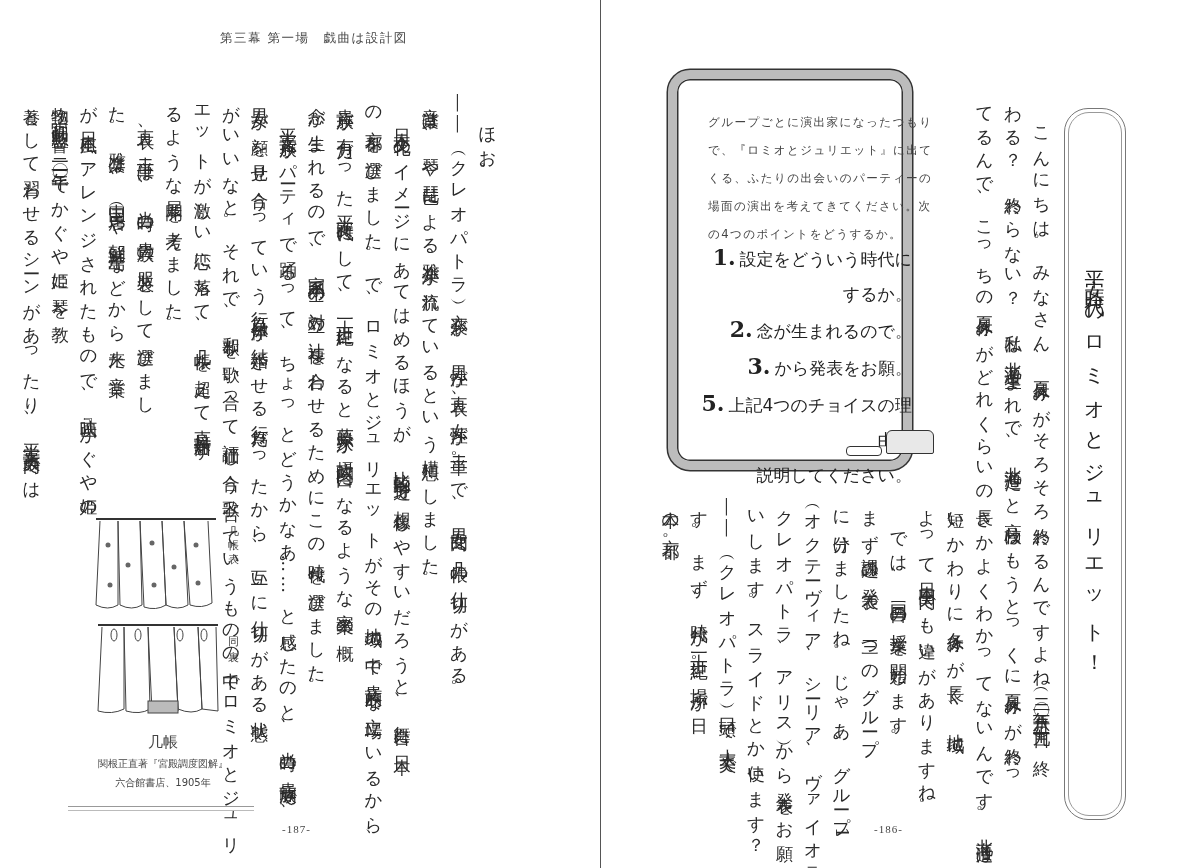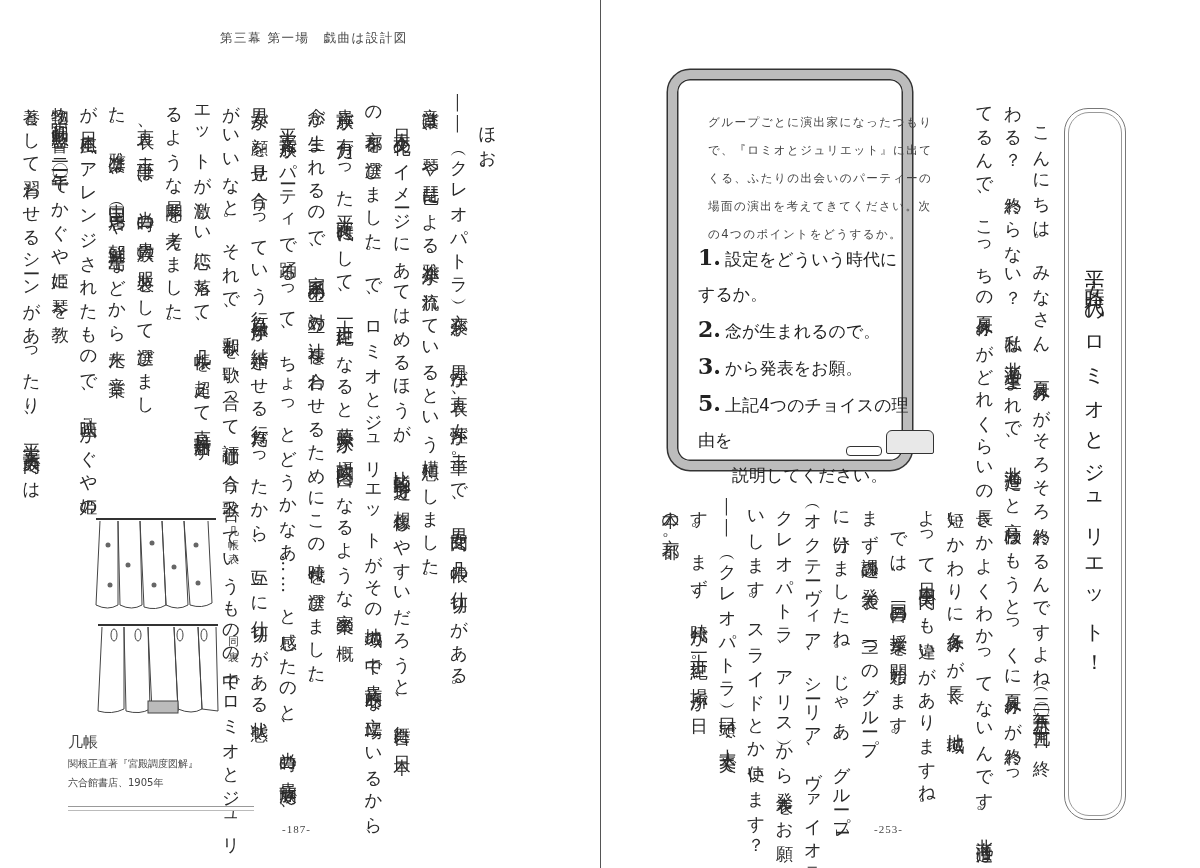--- a/index.html
+++ b/index.html
@@ -17,29 +17,29 @@
   .title-box::before { content:""; position:absolute; left:3px; top:3px; right:3px; bottom:3px;
                border:1px solid #999; border-radius:21px; }
   .title-text { position:absolute; left:1082px; top:255px; writing-mode:vertical-rl; font-size:20px;
                 letter-spacing:9px; color:#222; font-family:"DejaVu Sans", sans-serif; }
   .board { position:absolute; left:668px; top:70px; width:244px; height:400px; }
   .board-frame { position:absolute; inset:0; border:9px solid #bcbcbc; border-radius:22px;
                  box-shadow: inset 0 0 0 1.5px #333, 0 0 0 1.5px #333; background:#fff; }
   .board-intro { position:absolute; left:40px; top:38px; width:230px; font-size:11.6px; line-height:28px;
                  letter-spacing:1.4px; color:#444; font-family:"DejaVu Sans", sans-serif; }
   .board-list { position:absolute; left:30px; top:170px; font-size:17px; line-height:35px; color:#222;
-                font-family:"DejaVu Sans", sans-serif; }
+                font-family:"DejaVu Sans", sans-serif;text-align:right; }
   .board-list .num { font-weight:bold; font-size:22px; font-family:"DejaVu Serif", serif; margin-right:4px; }
   .eraser { position:absolute; left:218px; top:360px; width:46px; height:22px; border:1.5px solid #333;
             border-radius:6px 6px 2px 2px; background:#e8e8e8; }
   .chalk { position:absolute; left:178px; top:376px; width:34px; height:8px; border:1.5px solid #333;
            border-radius:4px; background:#fff; }
   .figure { position:absolute; left:68px; top:505px; width:190px; }
   .fig-svg { display:block; }
-  .fig-caption { text-align:left; font-family:"DejaVu Sans", sans-serif; color:#444; }
+  .fig-caption { text-align:center; font-family:"DejaVu Sans", sans-serif; color:#444; }
   .fig-title { font-size:15px; margin-top:8px; }
   .fig-src1, .fig-src2 { font-size:10px; margin-top:5px; }
   .fig-rule { margin:16px 0 0 0; border-top:1px solid #999; border-bottom:1px solid #bbb; height:3px; width:186px; }
 </style>
 </head>
 <body>
 
 <div class="spine"></div>
 
 <div class="running-head">第三幕 第一場　戯曲は設計図</div>
@@ -143,13 +143,13 @@
     <div class="vcol" style="left: 860.5px; top: 498px;">まず課題の発表で、三つのグループ</div>
     <div class="vcol" style="left: 832px; top: 498px;">に分けましたね。じゃあ、グループ1</div>
     <div class="vcol" style="left: 803.5px; top: 498px;">（オクテーヴィア、シーリア、ヴァイオラ、</div>
     <div class="vcol" style="left: 775px; top: 498px;">クレオパトラ、アリス）から発表をお願</div>
     <div class="vcol" style="left: 746.5px; top: 498px;">いします。スライドとか使います？</div>
     <div class="vcol" style="left: 718px; top: 498px;">―― （クレオパトラ） 口頭で大丈夫で</div>
     <div class="vcol" style="left: 689.5px; top: 498px;">す。まず、時代が十一世紀。場所が日</div>
     <div class="vcol" style="left: 661px; top: 498px;">本の京都。</div>
   </div>
 
-<div class="folio" style="left:874px">-253-</div>
+<div class="folio" style="left:874px">-186-</div>
 
 </body></html>

